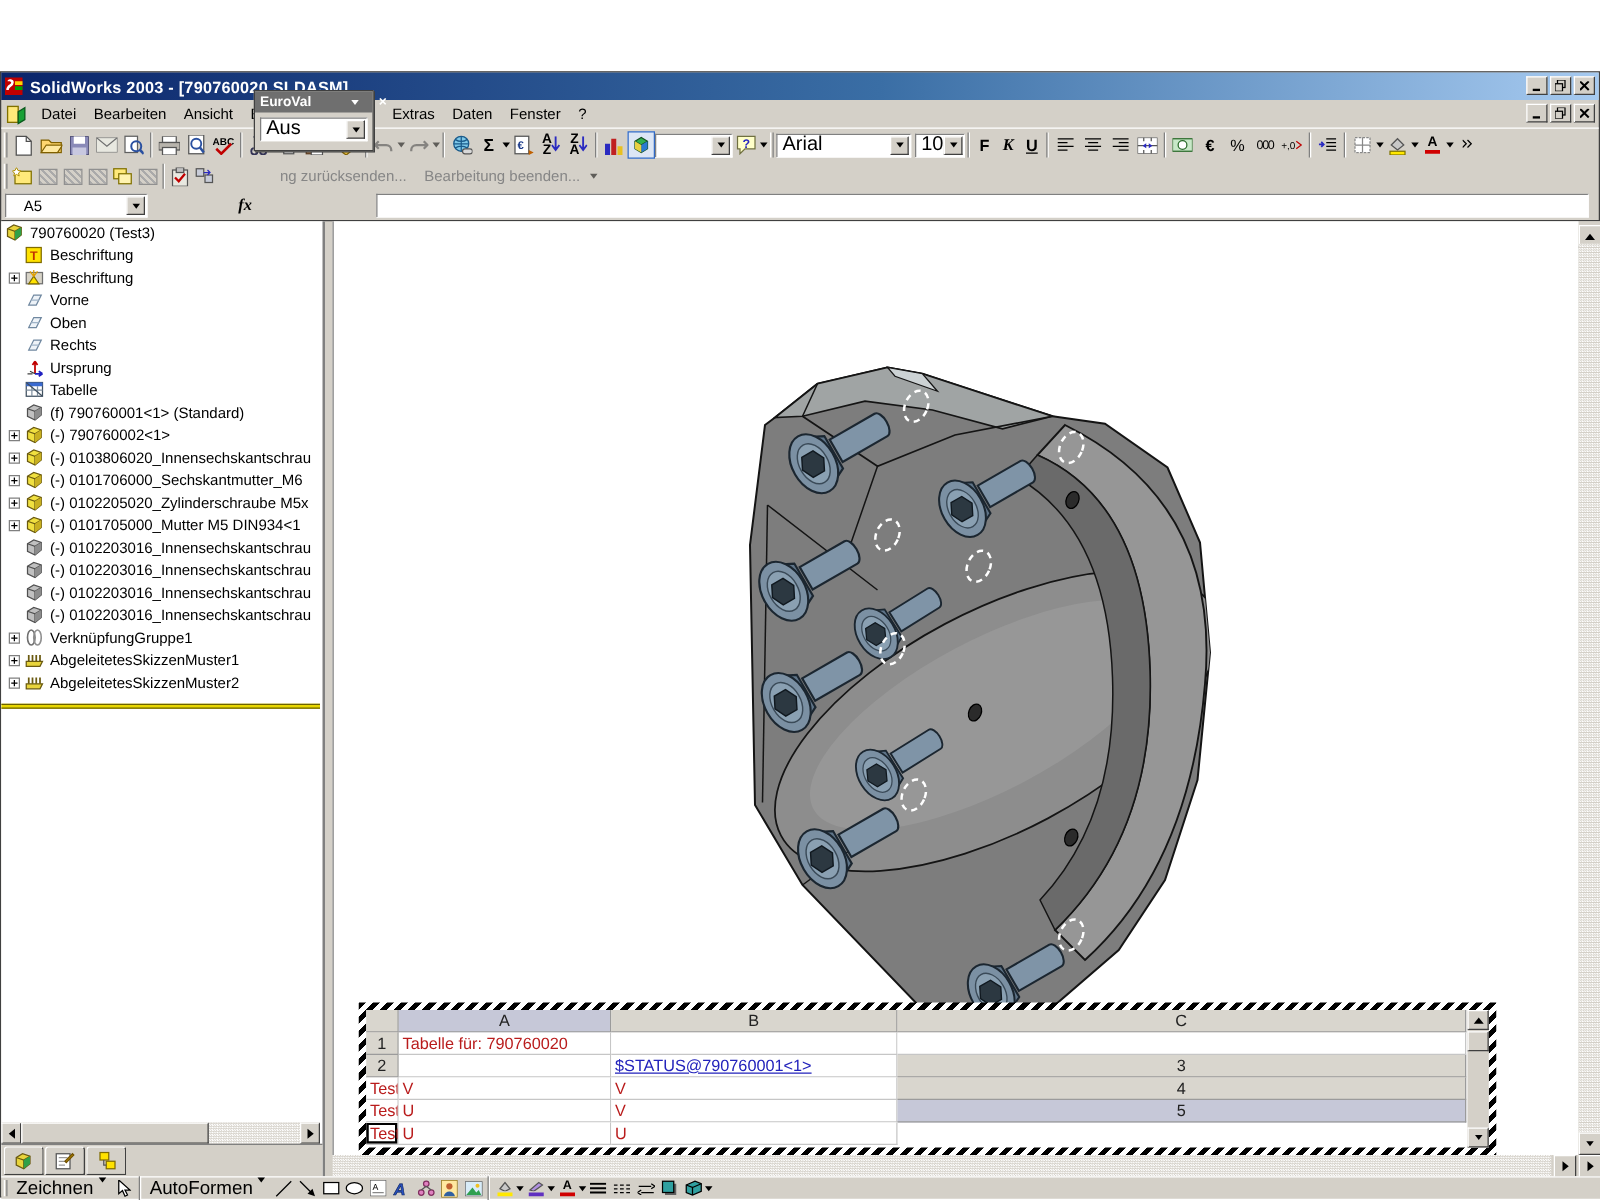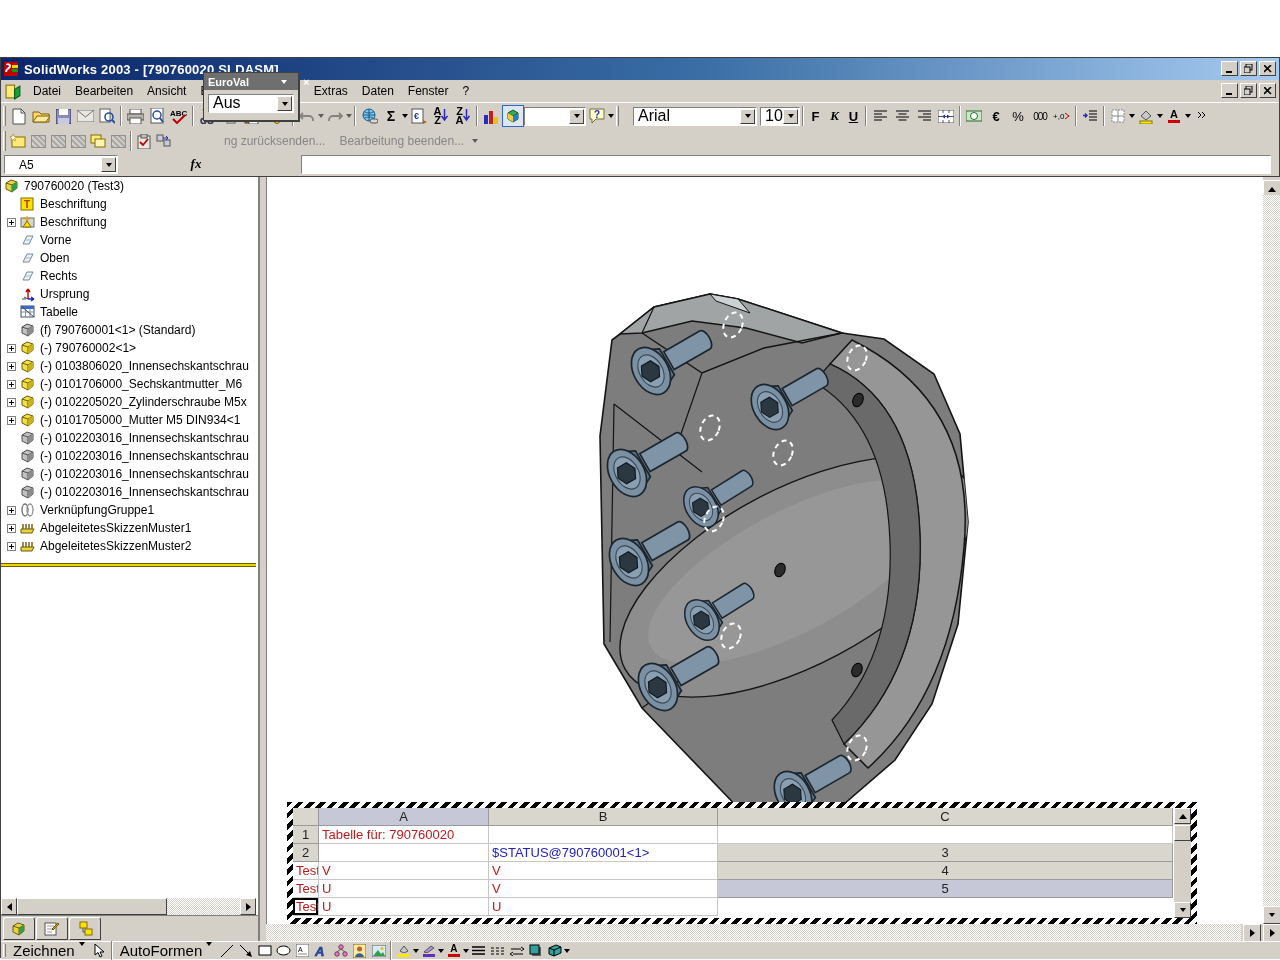--- a/index.html
+++ b/index.html
@@ -82,21 +82,21 @@
   .hstrip .sb { position:absolute; top:0; width:18px; height:18px; }
 
   
   .dtable { position:absolute; left:20px; top:625px; width:910px; height:122px; background:repeating-linear-gradient(135deg,#000 0 4px,#fff 4px 8px); padding:6px; z-index:10; }
   .dt-inner { position:relative; width:100%; height:100%; background:#fff; }
   .dt-grid { position:absolute; left:0; top:0; display:grid; grid-template-columns:26px 170px 229px 455px; grid-auto-rows:18px; }
   .dt-grid > div { border-right:1px solid #c6c6c6; border-bottom:1px solid #c6c6c6; font-size:13px; display:flex; align-items:center; overflow:hidden; white-space:nowrap; }
   .dt-h { background:#d9d6ce; justify-content:center; color:#222; border-right:1px solid #9b9b9b !important; border-bottom:1px solid #9b9b9b !important; }
   .dt-h.hl { background:#c6c8d8; }
   .dt-cell { background:#fff; padding-left:3px; color:#b91c1c; }
-  .dt-cell.link { color:#2222bb; }
+  .dt-cell.link { color:#2222bb; text-decoration:underline; }
   .dt-cell.sel { box-shadow:inset 0 0 0 2px #000; }
   .dt-vscroll { position:absolute; right:0; top:0; width:17px; height:110px; background:#d4d0c8; }
   .dt-vscroll .sb { position:absolute; left:0; width:17px; height:16px; }
 
   
   .drawbar { position:absolute; left:0; top:883px; width:1280px; height:18px; background:#d4d0c8; border-top:1px solid #fff; display:flex; align-items:center; }
   .dbtn { font-size:15px; padding:0 5px; display:flex; align-items:flex-start; gap:4px; height:17px; }
   .di { width:19px; height:17px; display:flex; align-items:center; justify-content:center; flex:none; }
   .cbar { display:flex; flex-direction:column; align-items:center; line-height:9px; font-size:11px; font-weight:bold; }
   .cbar .bar { width:12px; height:3px; margin-top:1px; }
@@ -325,21 +325,21 @@
         </span>
       </div>
     <div class="ti">
         <svg width="17" height="16">
           <path d="M1,1 h14 v10 h-8 l-4,4 v-4 h-2 z" fill="#ffffc8" stroke="#707040"></path>
           <text x="5" y="10" font-size="10" font-weight="bold" fill="#2a2ac0">?</text>
         </svg>
       </div>
     <span class="arr-d"></span>
     <div class="grip"></div>
-    <div class="combo" style="width:124px;margin-left:12px;">
+    <div class="combo" style="width:108px;">
         <span>Arial</span>
         <span class="cbtn">
           <span class="arr-d"></span>
         </span>
       </div>
     <div class="combo" style="width:40px;margin-left:3px;">
         <span>10</span>
         <span class="cbtn">
           <span class="arr-d"></span>
         </span>

